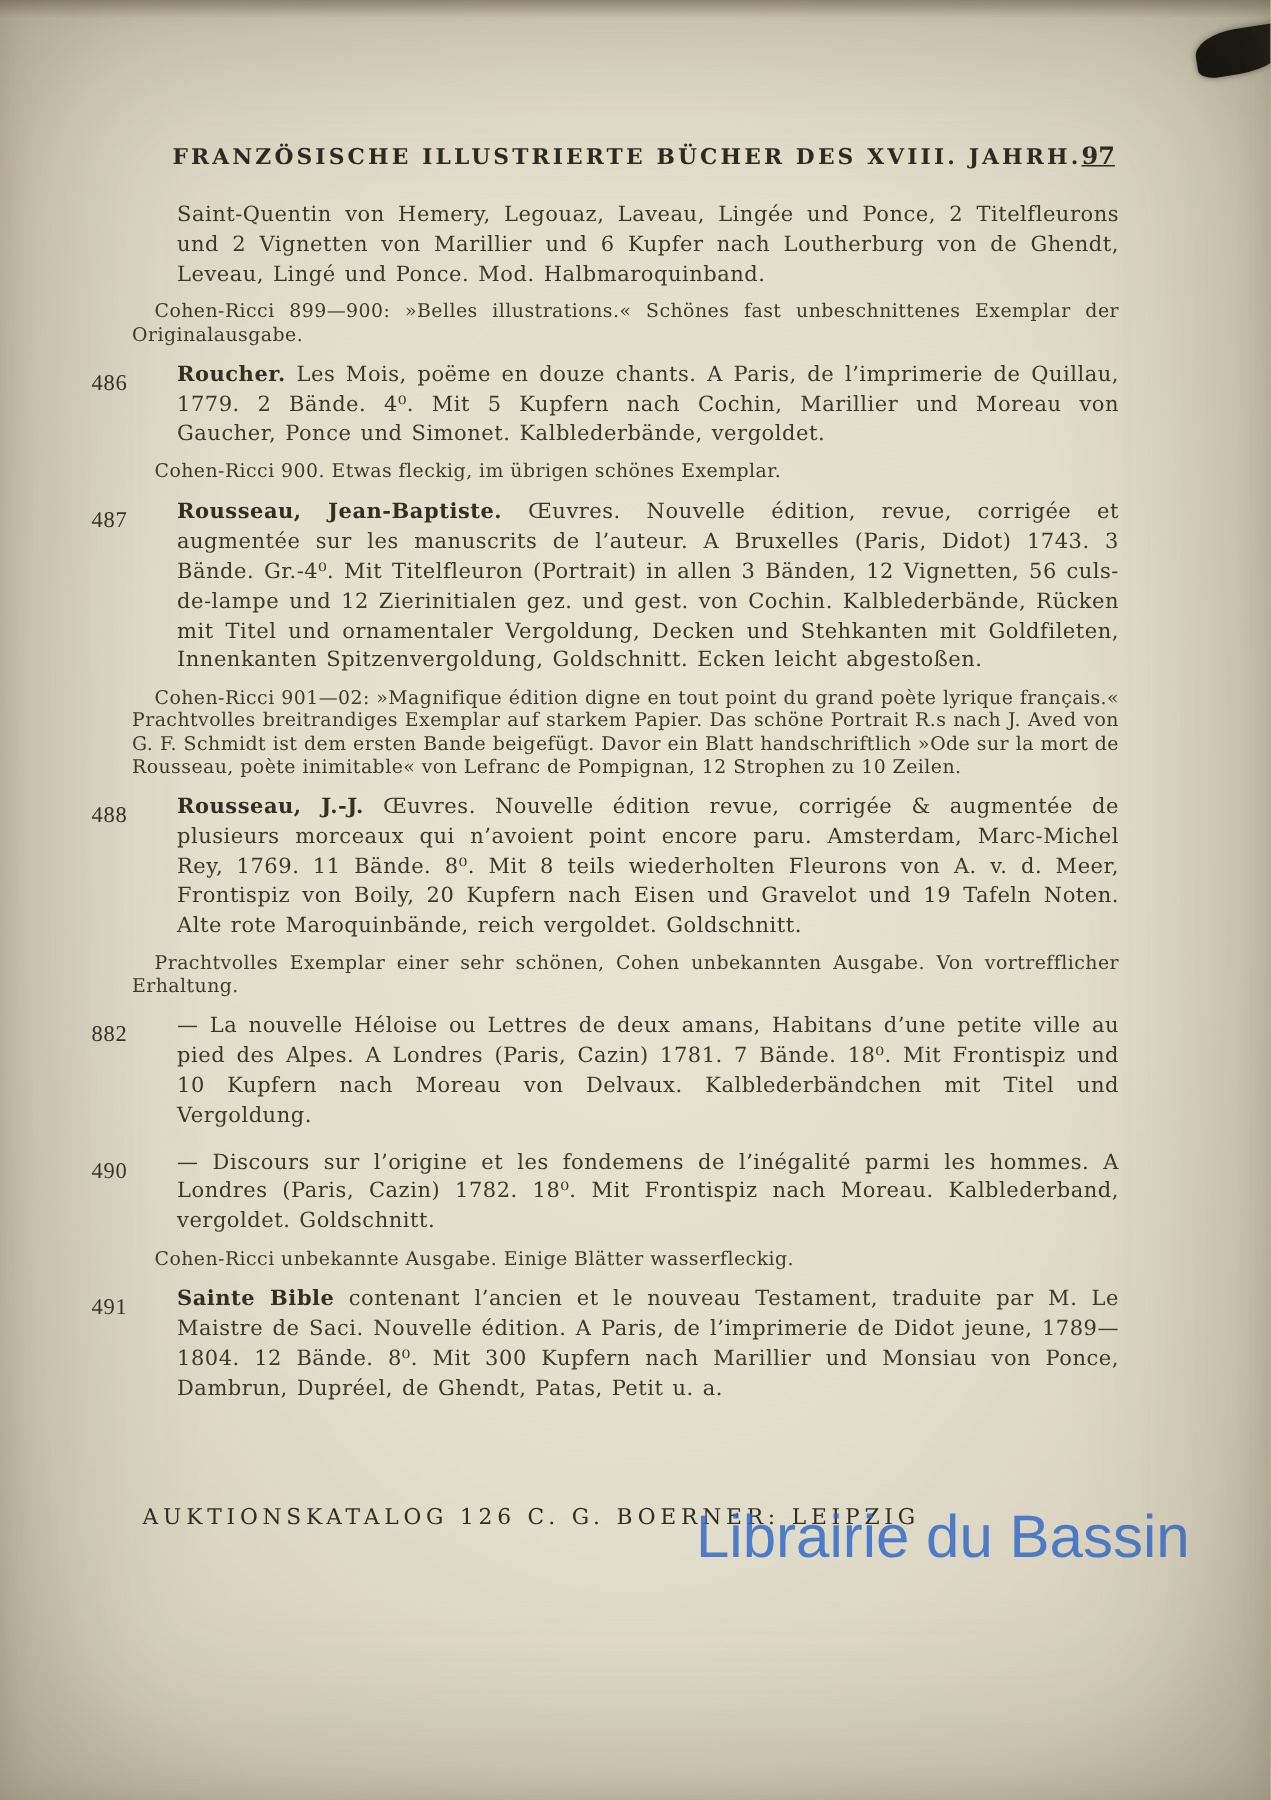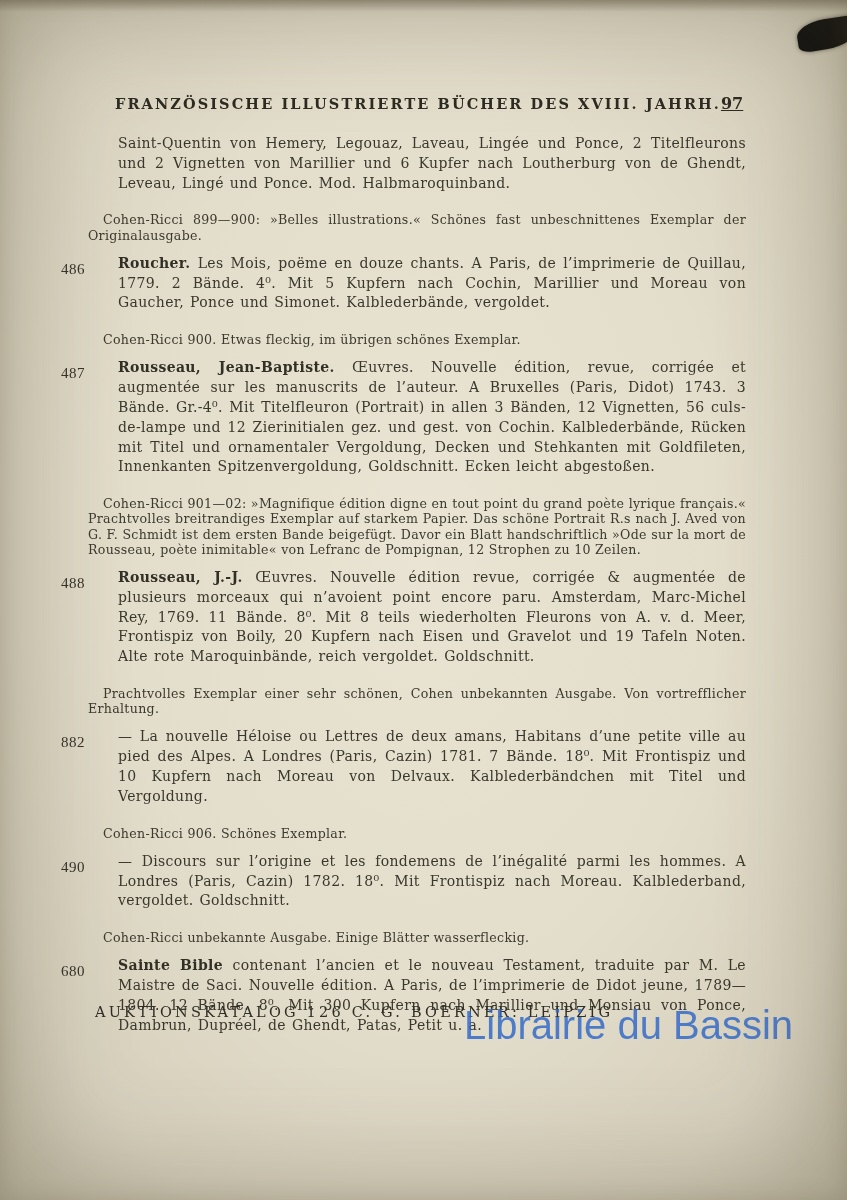--- a/index.html
+++ b/index.html
@@ -56,21 +56,21 @@
   }
   .body {
     margin: 0;
     font-size: 14px; line-height: 19.8px;
     text-align: justify;
     letter-spacing: 0.35px; word-spacing: 1.2px;
     color: #3a372c;
   }
   .hw { font-weight: bold; color: #322f25; }
   .note {
-    margin: 19px 0 0 -30px;
+    margin: 6px 0 0 -30px;
     font-size: 12.6px; line-height: 15.2px;
     text-align: justify; text-indent: 15px;
     letter-spacing: 0.3px;
     color: #3c392e;
   }
   .note:empty { display: none; }
 
   .footer {
     position: absolute; top: 1004px; left: 95px;
     font-size: 14.5px; letter-spacing: 3.2px; color: #2f2d24;
@@ -119,31 +119,30 @@
 
     <article class="entry">
       <span class="num">488</span>
       <p class="body"><span class="hw">Rousseau, J.-J.</span><span> Œuvres. Nouvelle édition revue, corrigée &amp; augmentée de plusieurs morceaux qui n’avoient point encore paru. Amsterdam, Marc-Michel Rey, 1769. 11 Bände. 8⁰. Mit 8 teils wiederholten Fleurons von A. v. d. Meer, Frontispiz von Boily, 20 Kupfern nach Eisen und Gravelot und 19 Tafeln Noten. Alte rote Maroquinbände, reich vergoldet. Goldschnitt.</span></p>
       <p class="note">Prachtvolles Exemplar einer sehr schönen, Cohen unbekannten Ausgabe. Von vortrefflicher Erhaltung.</p>
     </article>
 
     <article class="entry">
       <span class="num">882</span>
       <p class="body"><span class="hw"></span><span>— La nouvelle Héloise ou Lettres de deux amans, Habitans d’une petite ville au pied des Alpes. A Londres (Paris, Cazin) 1781. 7 Bände. 18⁰. Mit Frontispiz und 10 Kupfern nach Moreau von Delvaux. Kalblederbändchen mit Titel und Vergoldung.</span></p>
-      <p class="note">Cohen-Ricci 906. Schönes Exemplar.</p>
     </article>
 
     <article class="entry">
       <span class="num">490</span>
       <p class="body"><span class="hw"></span><span>— Discours sur l’origine et les fondemens de l’inégalité parmi les hommes. A Londres (Paris, Cazin) 1782. 18⁰. Mit Frontispiz nach Moreau. Kalblederband, vergoldet. Goldschnitt.</span></p>
       <p class="note">Cohen-Ricci unbekannte Ausgabe. Einige Blätter wasserfleckig.</p>
     </article>
 
     <article class="entry">
-      <span class="num">680</span>
+      <span class="num">491</span>
       <p class="body"><span class="hw">Sainte Bible</span><span> contenant l’ancien et le nouveau Testament, traduite par M. Le Maistre de Saci. Nouvelle édition. A Paris, de l’imprimerie de Didot jeune, 1789—1804. 12 Bände. 8⁰. Mit 300 Kupfern nach Marillier und Monsiau von Ponce, Dambrun, Dupréel, de Ghendt, Patas, Petit u. a.</span></p>
 
     </article>
 
   </div>
 
   <div class="footer">AUKTIONSKATALOG 126 C. G. BOERNER: LEIPZIG</div>
 
   <div class="watermark" style="color: rgb(47, 103, 200);">Librairie du Bassin</div>
 

